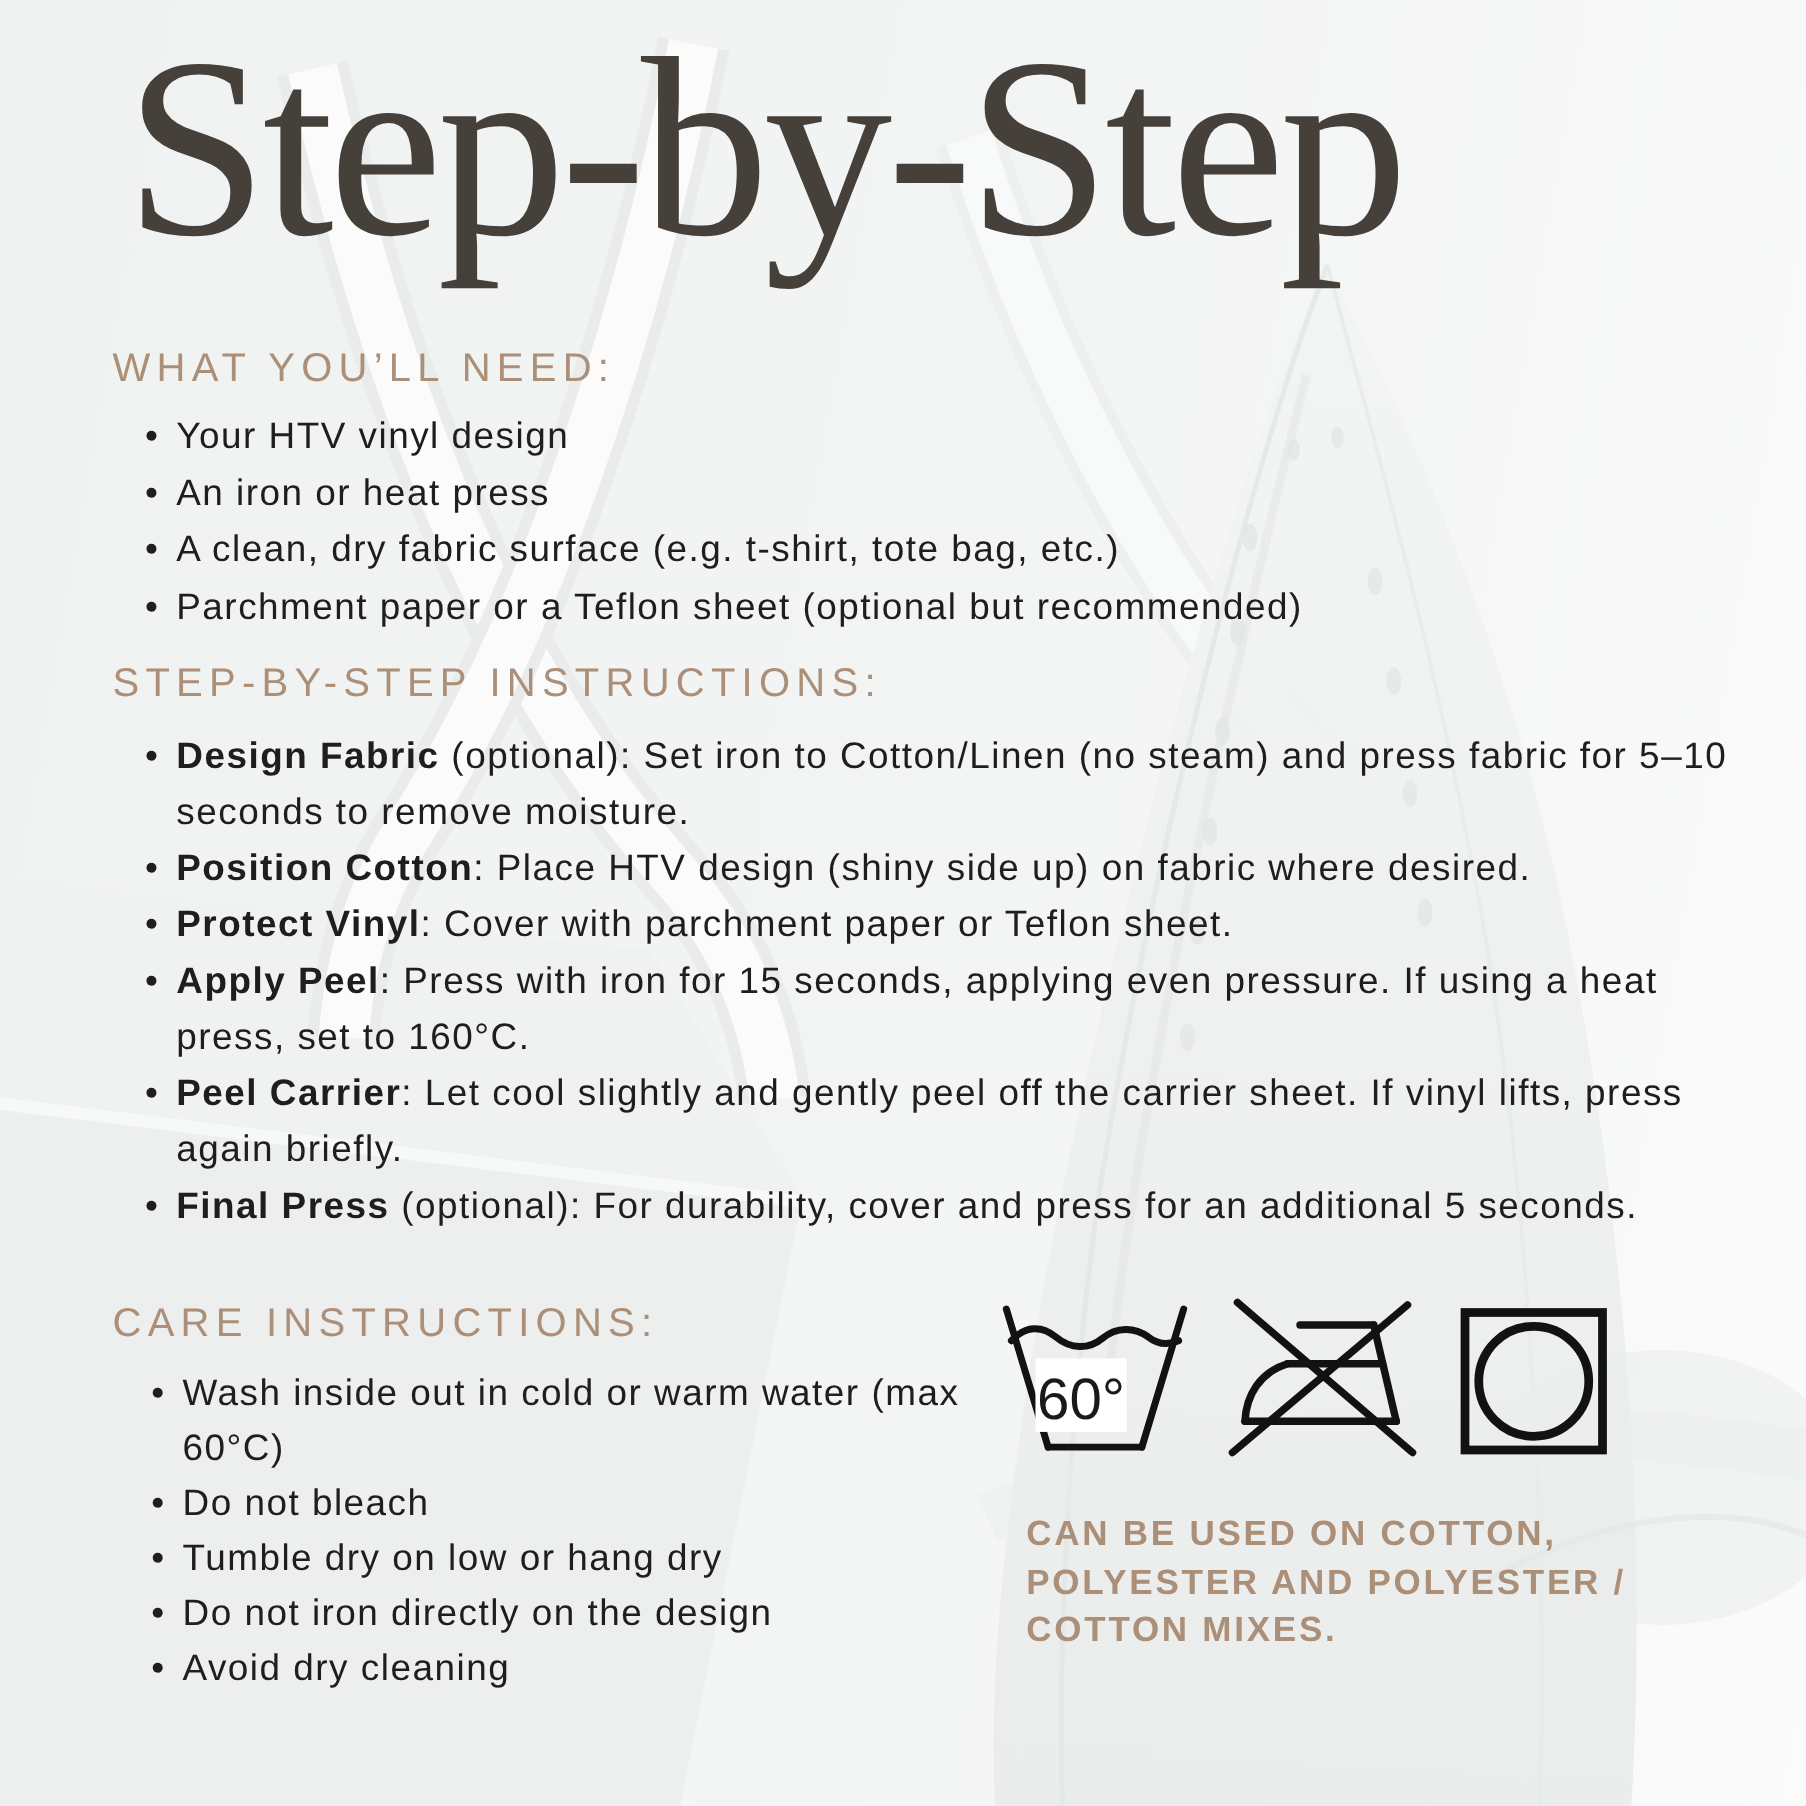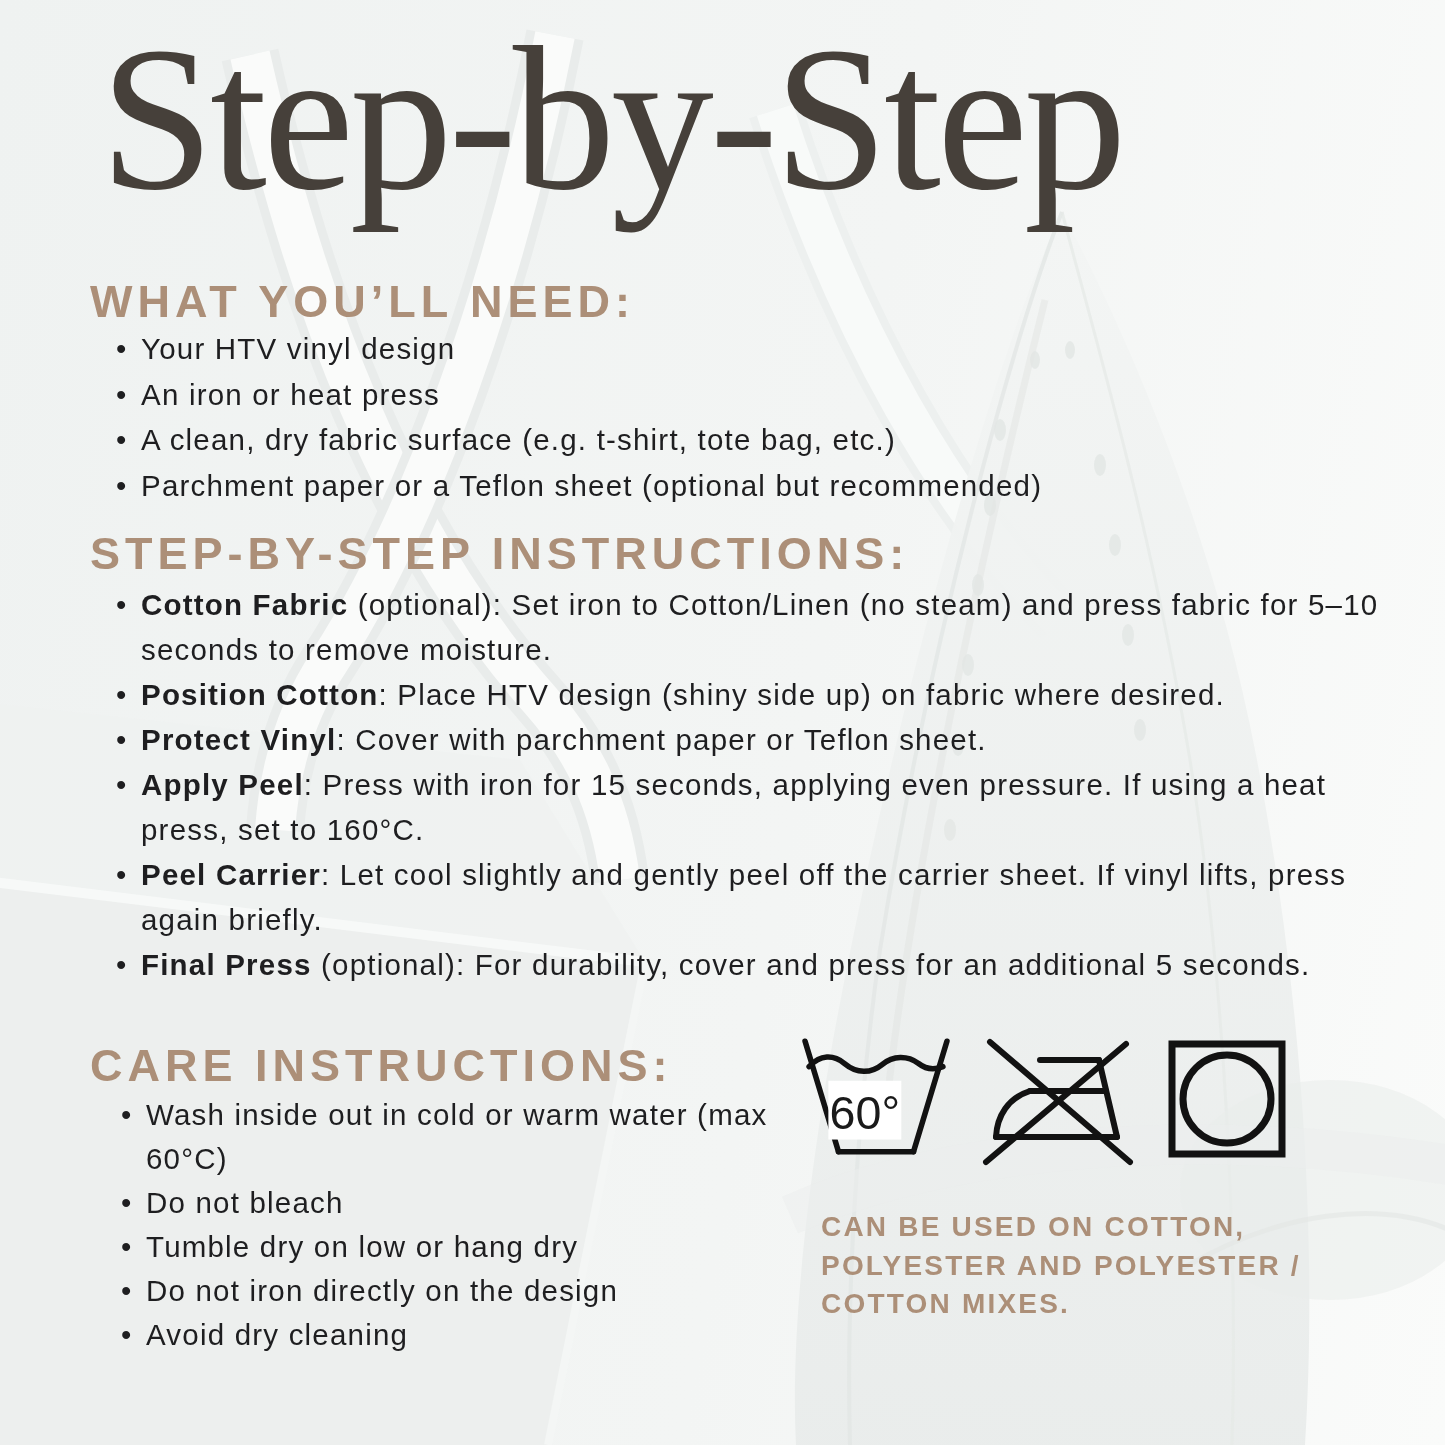--- a/index.html
+++ b/index.html
@@ -8,35 +8,35 @@
     background:linear-gradient(100deg,#eff2f1 0%,#f3f5f4 55%,#fafbfa 100%);
     font-family:"Liberation Sans","DejaVu Sans",sans-serif;color:#1e1e20;
   }
   .bg{position:absolute;left:0;top:0;}
   .page-title{
     position:absolute;left:84px;top:0;margin:16px;
     font-family:"Liberation Serif","DejaVu Serif",serif;font-weight:400;
     font-size:205px;line-height:1;letter-spacing:-4px;color:#46403a;white-space:nowrap;
   }
   .sec-heading{
-    position:absolute;margin:0;font-size:45px;font-weight:700;
+    position:absolute;margin:0;font-size:32px;font-weight:400;
     letter-spacing:5px;color:#ac8f78;white-space:nowrap;
   }
   #need-heading{left:90px;top:276px;}
   #steps-heading{left:90px;top:528px;}
   #care-heading{left:90px;top:1040px;text-align:center;}
   .list{position:absolute;list-style:none;margin:6px;padding:0;
     font-size:29.5px;letter-spacing:1.2px;}
   .list li{position:relative;padding-left:25px;}
   .list li::before{content:"\2022";position:absolute;left:0;top:0;color:#1e1e20;}
   #need-list{left:110px;top:320px;width:1210px;line-height:45.5px;}
   #steps-list{left:110px;top:576px;width:1305px;line-height:45px;}
   #care-list{left:115px;top:1087px;width:650px;line-height:44px;}
   .lead{font-weight:700;}
-  .symbols{position:absolute;left:800px;top:1030px;display:flex;align-items:center;gap:26px;}
+  .symbols{position:absolute;left:800px;top:1030px;display:flex;align-items:flex-end;gap:26px;}
   .symbols svg{display:block;}
   .footnote{
     position:absolute;left:819px;top:1206px;width:575px;margin:2px;
     font-size:28px;font-weight:700;letter-spacing:2.2px;line-height:38.5px;color:#ac8f78;
   }
   .temp-label{font-family:"Liberation Sans","DejaVu Sans",sans-serif;font-size:46px;fill:#1a1a1a;}
 </style>
 </head>
 <body>
 
@@ -92,21 +92,21 @@
   <h2 class="sec-heading" id="need-heading">WHAT YOU’LL NEED:</h2>
   <ul class="list" id="need-list">
     <li>Your HTV vinyl design</li>
     <li>An iron or heat press</li>
     <li>A clean, dry fabric surface (e.g. t-shirt, tote bag, etc.)</li>
     <li>Parchment paper or a Teflon sheet (optional but recommended)</li>
   </ul>
 
   <h2 class="sec-heading" id="steps-heading">STEP-BY-STEP INSTRUCTIONS:</h2>
   <ul class="list" id="steps-list">
-    <li><span class="lead">Cotton Fabric</span><span> (optional): Set iron to Cotton/Linen (no steam) and press fabric for 5–10 seconds to remove moisture.</span></li>
+    <li><span class="lead">Design Fabric</span><span> (optional): Set iron to Cotton/Linen (no steam) and press fabric for 5–10 seconds to remove moisture.</span></li>
     <li><span class="lead">Position Cotton</span><span>: Place HTV design (shiny side up) on fabric where desired.</span></li>
     <li><span class="lead">Protect Vinyl</span><span>: Cover with parchment paper or Teflon sheet.</span></li>
     <li><span class="lead">Apply Peel</span><span>: Press with iron for 15 seconds, applying even pressure. If using a heat press, set to 160°C.</span></li>
     <li><span class="lead">Peel Carrier</span><span>: Let cool slightly and gently peel off the carrier sheet. If vinyl lifts, press again briefly.</span></li>
     <li><span class="lead">Final Press</span><span> (optional): For durability, cover and press for an additional 5 seconds.</span></li>
   </ul>
 
   <h2 class="sec-heading" id="care-heading">CARE INSTRUCTIONS:</h2>
   <ul class="list" id="care-list">
     <li>Wash inside out in cold or warm water (max 60°C)</li>

